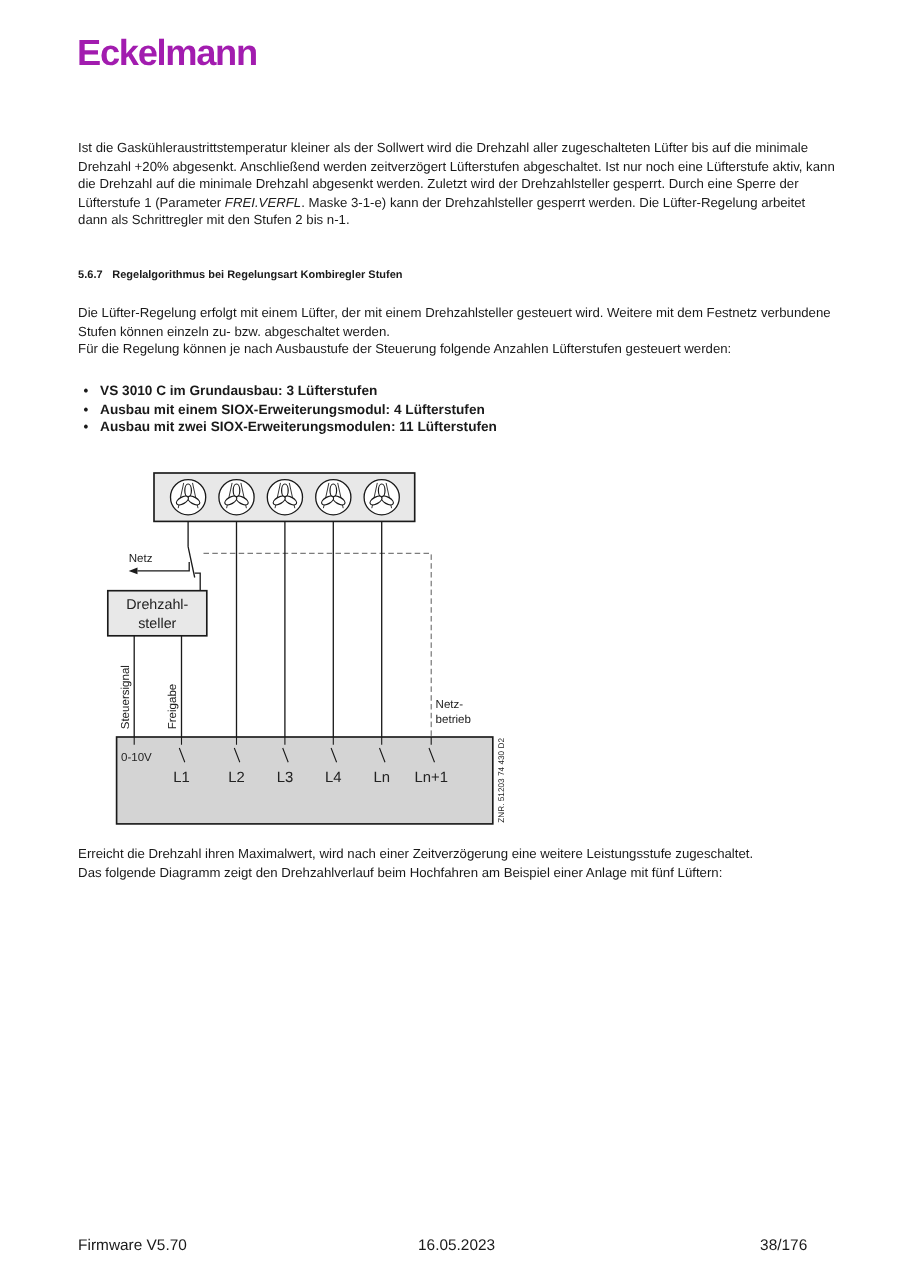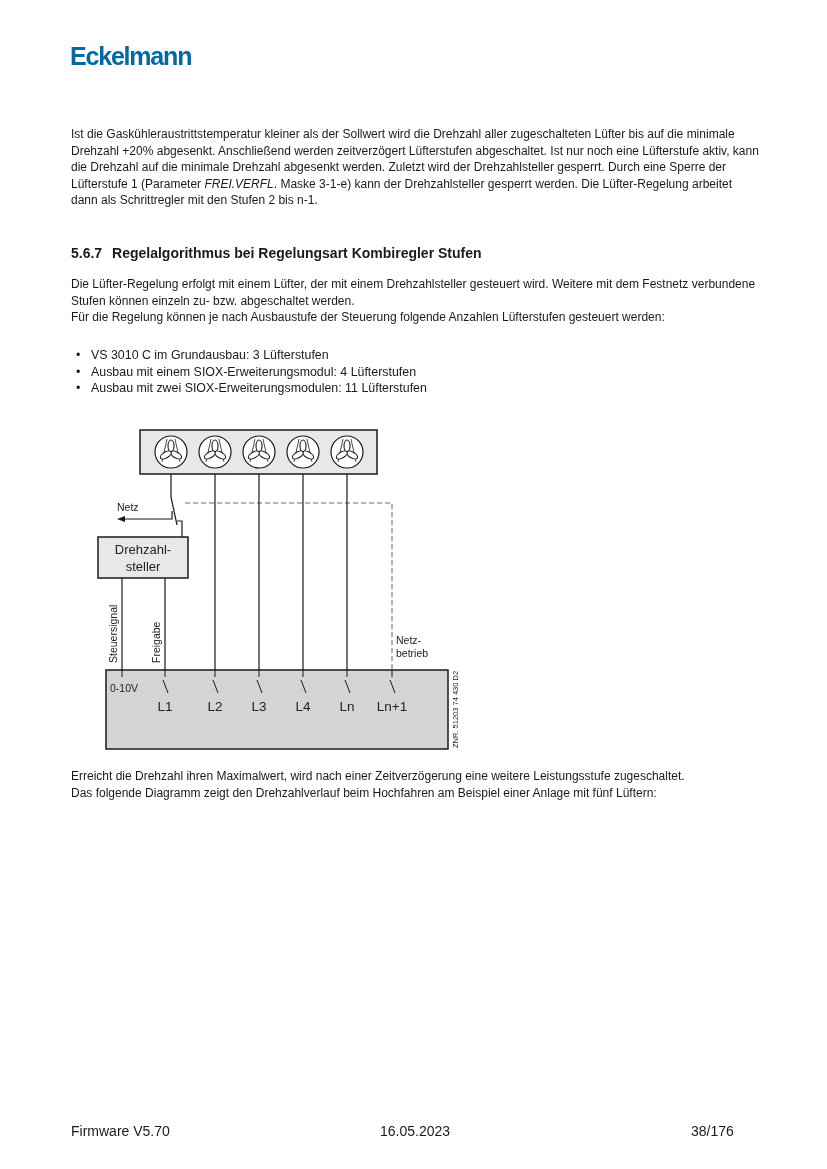--- a/index.html
+++ b/index.html
@@ -1,25 +1,25 @@
 <!DOCTYPE html>
 <html><head>
 <meta charset="utf-8">
 <style>
   html, body { margin: 0; padding: 0; background: #ffffff; }
   body { width: 827px; height: 1169px; position: relative; overflow: hidden;
          font-family: "Liberation Sans", sans-serif; color: #1a1a1a; }
-  .logo { position: absolute; left: 70px; top: 42px; font-family: "Liberation Sans", sans-serif;
-          font-weight: bold; font-size: 25px; color: #0369a1; letter-spacing: -1.2px; }
+  .logo { position: absolute; left: 70px; top: 29px; font-family: "Liberation Sans", sans-serif;
+          font-weight: bold; font-size: 33px; color: #a21caf; letter-spacing: -1.2px; }
   .para { position: absolute; left: 71px; width: 690px; font-size: 12px; line-height: 16.6px; margin: 0; }
   .para p { margin: 0; }
-  .heading { position: absolute; left: 71px; top: 245px; font-size: 14px; font-weight: bold; margin: 0; }
+  .heading { position: absolute; left: 71px; top: 245px; font-size: 10px; font-weight: bold; margin: 0; }
   .heading .num { margin-right: 6px; }
   ul.bullets { position: absolute; left: 75px; top: 347px; margin: 0; padding: 0; list-style: none;
-               font-size: 12.4px; line-height: 16.6px; }
+               font-size: 12.4px; line-height: 16.6px; font-weight: bold; }
   ul.bullets li { position: relative; padding-left: 16px; }
   ul.bullets li::before { content: "•"; position: absolute; left: 1px; }
   .footer { position: absolute; top: 1123px; font-size: 14px; }
   svg.diagram { position: absolute; left: 95px; top: 425px; }
   svg text { font-family: "Liberation Sans", sans-serif; fill: #222; }
 </style>
 </head>
 <body>
 
 <div class="logo">Eckelmann</div>

